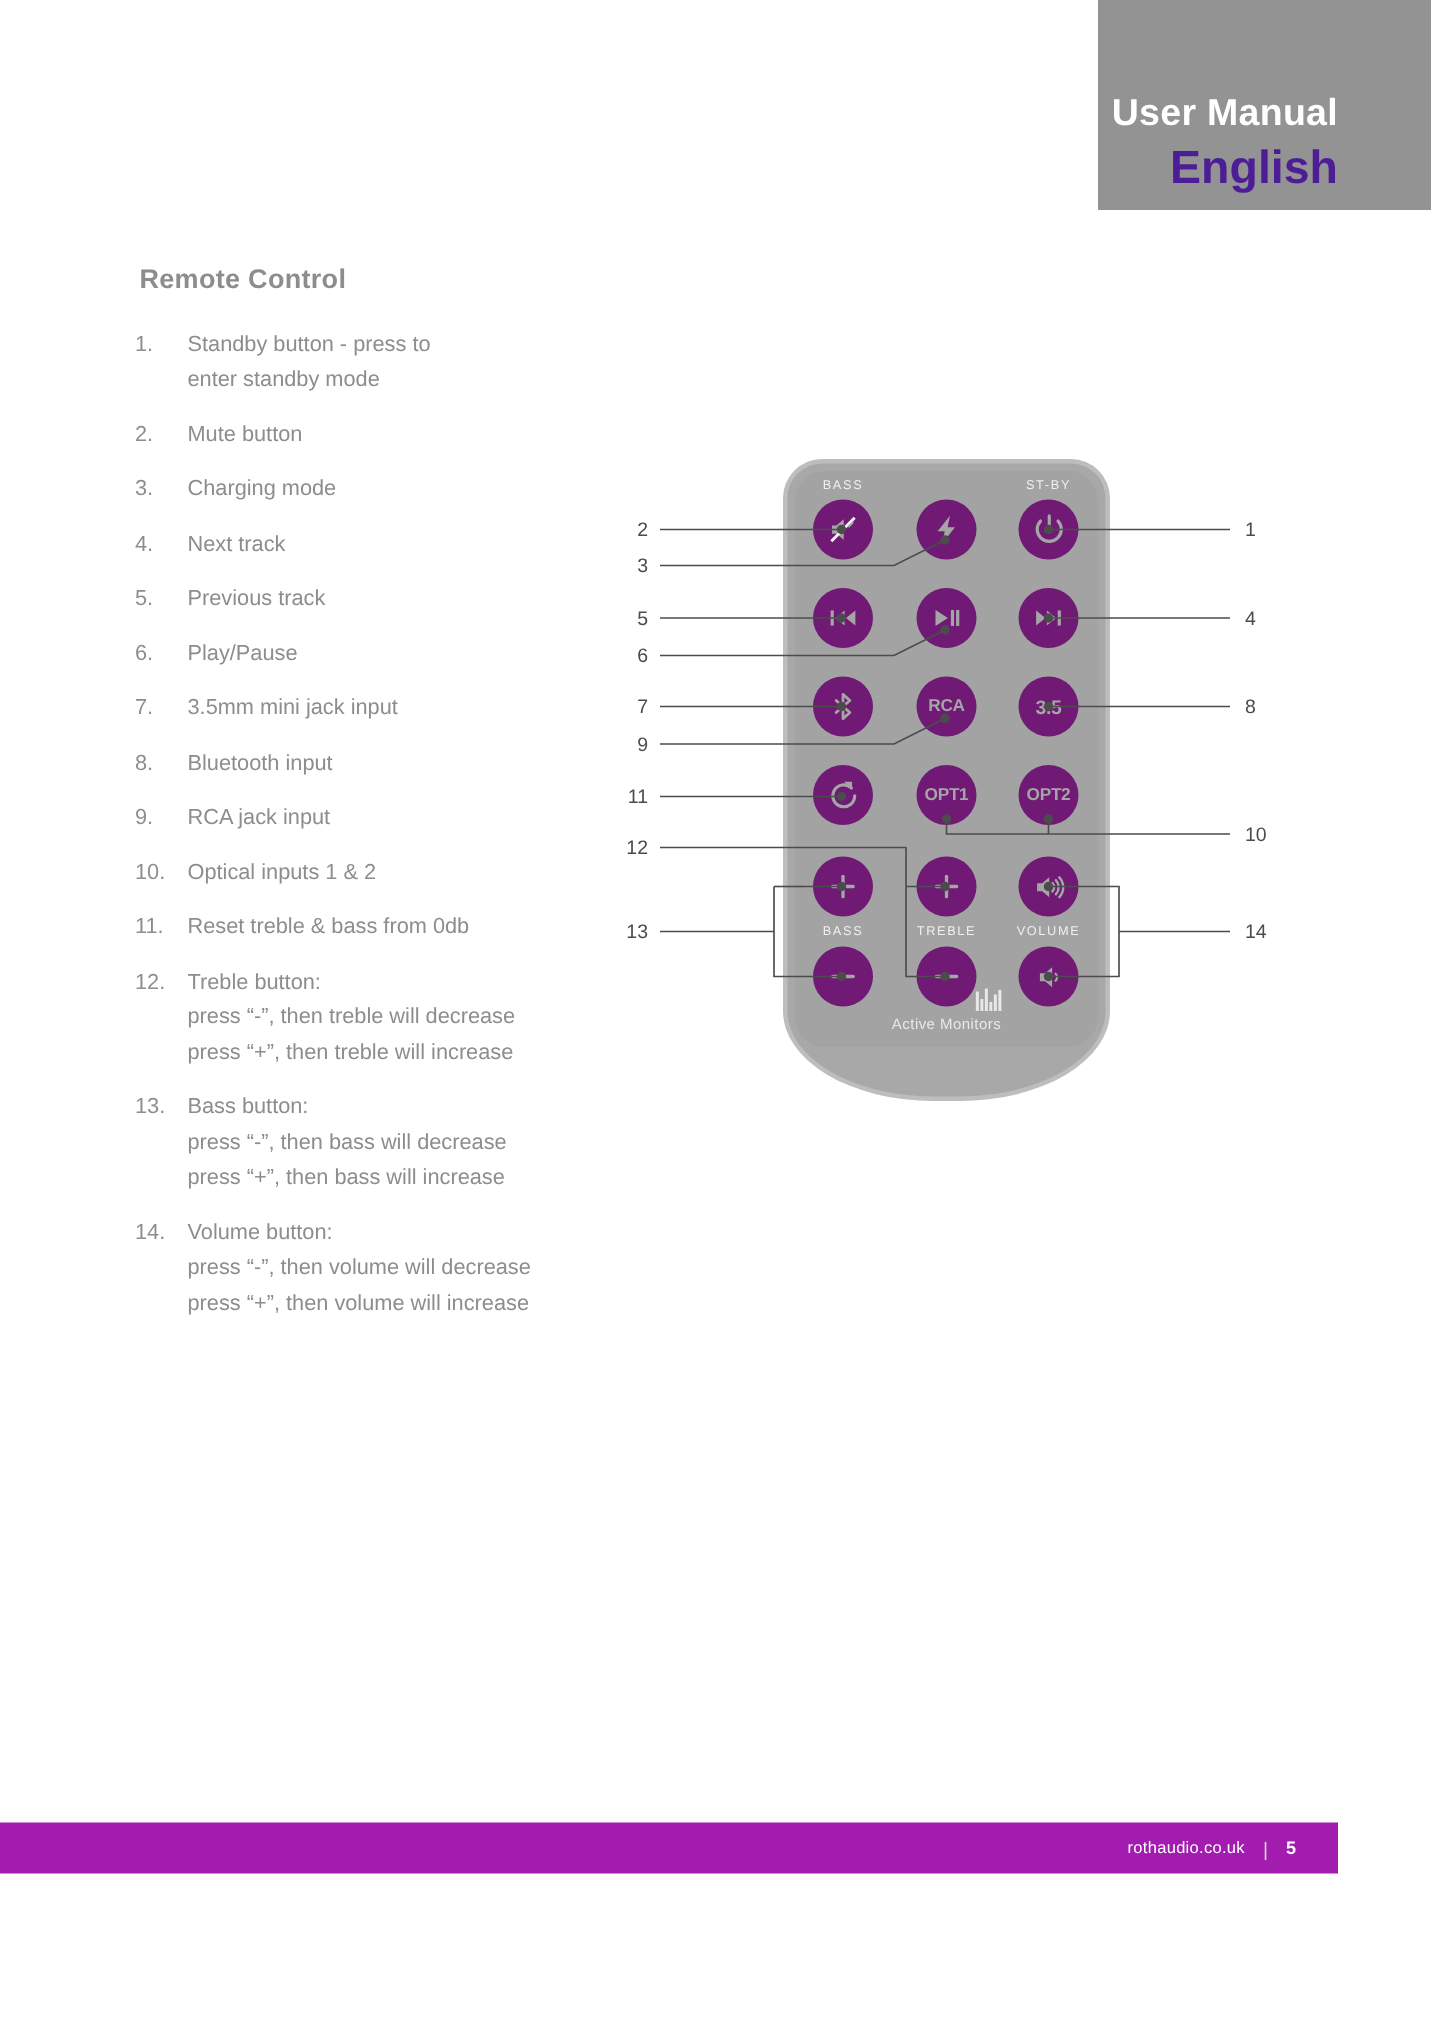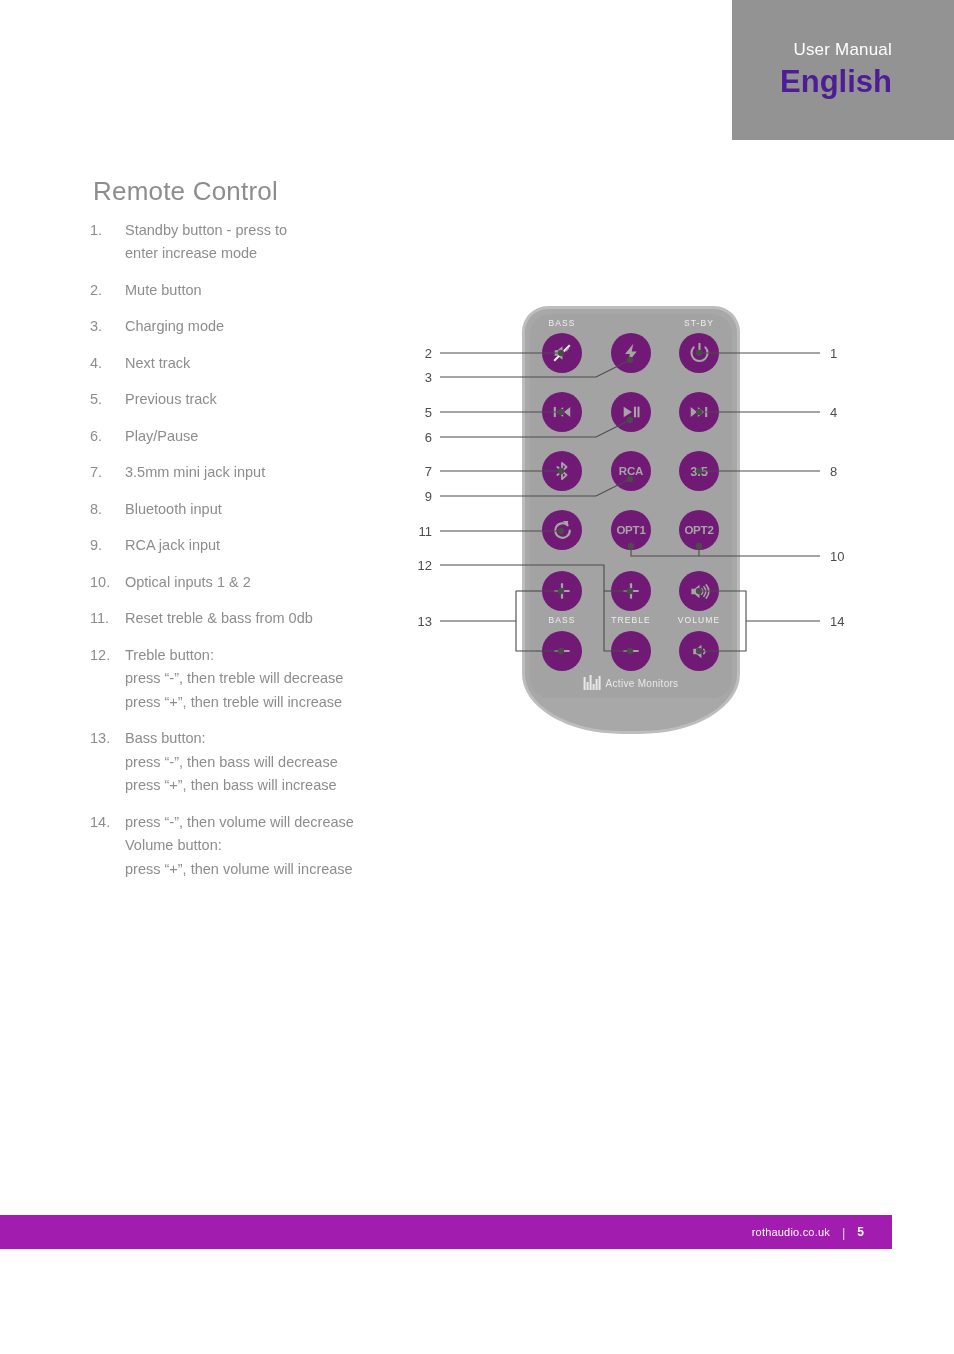--- a/index.html
+++ b/index.html
@@ -22,43 +22,43 @@
     top: 0;
     width: 222px;
     height: 140px;
     background: #939393;
     box-sizing: border-box;
     padding-right: 62px;
     text-align: right;
   }
   .header-sub {
     color: #ffffff;
-    font-size: 17px;
-    font-weight: 400;
+    font-size: 25px;
+    font-weight: 700;
     letter-spacing: 0.2px;
-    margin-top: 40px;
+    margin-top: 60px;
     line-height: 1.2;
   }
   .header-title {
     color: #4c1d95;
     font-size: 31px;
     font-weight: bold;
     letter-spacing: 0px;
     margin-top: 4px;
     line-height: 1.15;
   }
 
   
   .page-title {
     position: absolute;
     left: 93px;
     top: 176px;
-    font-size: 26px;
+    font-size: 18px;
     color: #8d8d8d;
-    font-weight: 400;
+    font-weight: 700;
     letter-spacing: 0.2px;
   }
 
   
   .list {
     position: absolute;
     left: 90px;
     top: 219px;
     width: 330px;
   }
@@ -148,20 +148,21 @@
   }
 
   .brand {
     position: absolute;
     left: 50%;
     transform: translateX(-50%);
     bottom: 44px;
     display: flex;
     align-items: flex-end;
     gap: 5px;
+    flex-direction: column;
   }
   .brand-mark {
     display: flex;
     align-items: flex-end;
     gap: 1px;
     height: 15px;
   }
   .brand-mark i {
     display: block;
     width: 2px;
@@ -223,21 +224,21 @@
   <div class="header-title">English</div>
 </div>
 
 <div class="page-title">Remote Control</div>
 
 <div class="list" id="list-root">
     <div class="list-item">
       <div class="li-num">1.</div>
       <div class="li-body">
         <span class="li-line">Standby button - press to</span>
-        <span class="li-line">enter increase mode</span>
+        <span class="li-line">enter standby mode</span>
       </div>
     </div>
     <div class="list-item">
       <div class="li-num">2.</div>
       <div class="li-body">
         <span class="li-line">Mute button</span>
       </div>
     </div>
     <div class="list-item">
       <div class="li-num">3.</div>
@@ -305,22 +306,22 @@
       <div class="li-num">13.</div>
       <div class="li-body">
         <span class="li-line">Bass button:</span>
         <span class="li-line">press “-”, then bass will decrease</span>
         <span class="li-line">press “+”, then bass will increase</span>
       </div>
     </div>
     <div class="list-item">
       <div class="li-num">14.</div>
       <div class="li-body">
+        <span class="li-line">Volume button:</span>
         <span class="li-line">press “-”, then volume will decrease</span>
-        <span class="li-line">Volume button:</span>
         <span class="li-line">press “+”, then volume will increase</span>
       </div>
     </div>
   </div>
 
 <div class="remote">
   <div class="remote-shell"></div>
   <div class="remote-inner"></div>
 
   <div class="btn-label" style="left:40px;  top:12px;">BASS</div>

